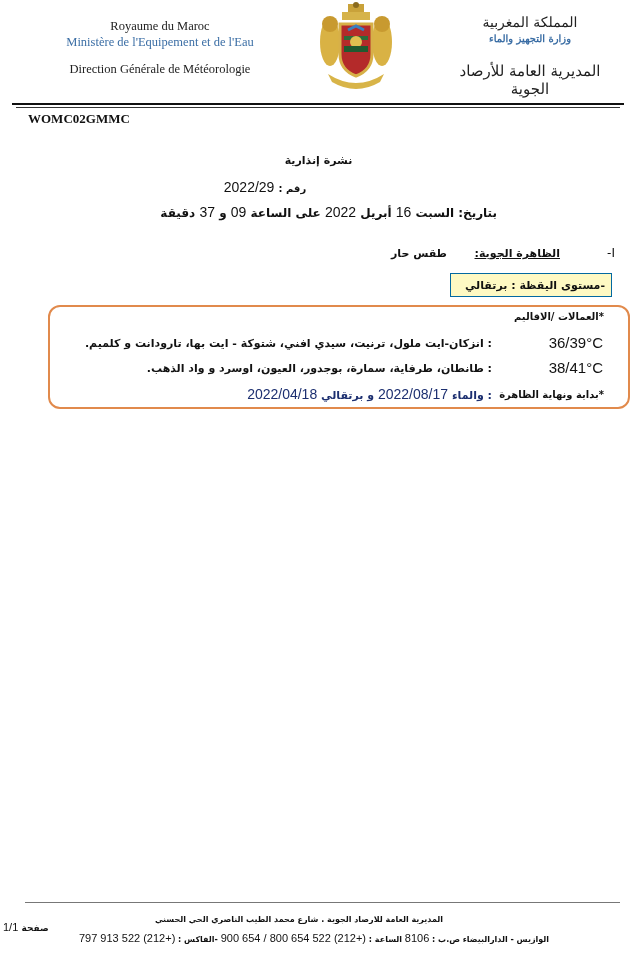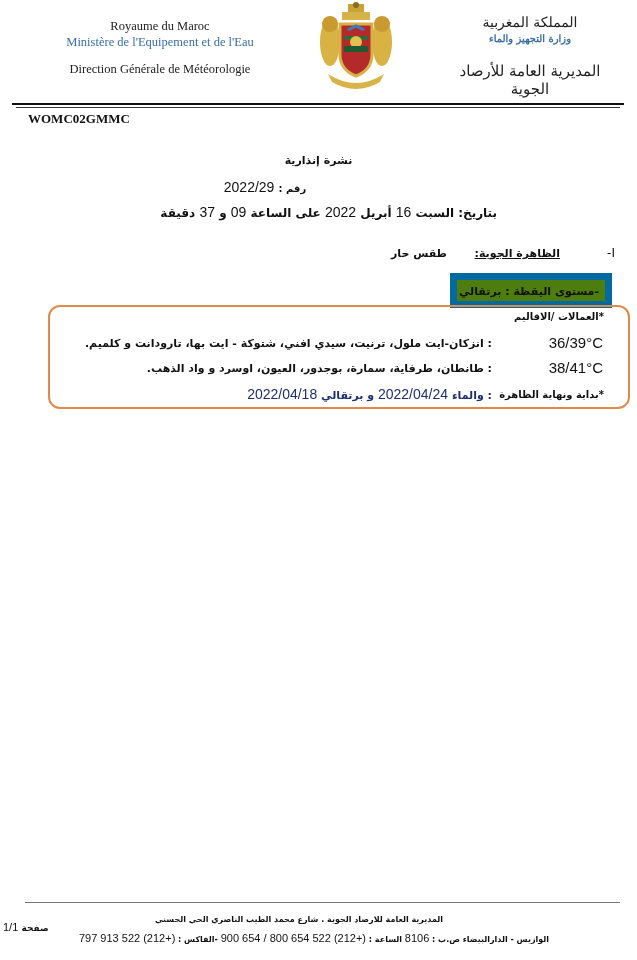--- a/index.html
+++ b/index.html
@@ -36,22 +36,22 @@
           direction: rtl; white-space: nowrap; }
   .date .num { font-family: "Liberation Sans", sans-serif; font-size: 14px; font-weight: normal; }
 
   .sec-num { position: absolute; right: 22px; top: 246px; font-size: 12px; direction: rtl; }
   .phen-label { position: absolute; right: 77px; top: 247px; font-size: 11px; font-weight: bold;
                 text-decoration: underline; direction: rtl; }
   .phen-val { position: absolute; right: 190px; top: 247px; font-size: 11px; font-weight: bold;
               direction: rtl; }
 
   .alert-box { position: absolute; left: 450px; top: 273px; width: 162px; height: 24px;
-               background: #4d7c0f; border: 7px solid #0369a1; direction: rtl;
-               font-size: 11px; font-weight: bold; color: #111; padding: 5px 6px 16px 0; }
+               background: #fef9c3; border: 1px solid #0369a1; direction: rtl;
+               font-size: 11px; font-weight: bold; color: #111; padding: 5px 6px 8px 0; }
 
   .outline { position: absolute; left: 48px; top: 305px; width: 582px; height: 104px;
              border: 2px solid #e18a4c; border-radius: 12px; }
 
   .reg-label { position: absolute; right: 33px; top: 311px; font-size: 10px; font-weight: bold;
                direction: rtl; }
   .temp { position: absolute; right: 34px; font-family: "Liberation Sans", sans-serif; font-size: 15px; }
   .temp1 { top: 334px; }
   .temp2 { top: 359px; }
   .areas { position: absolute; right: 145px; font-size: 11px; font-weight: bold; direction: rtl;
@@ -144,21 +144,21 @@
 <div class="reg-label">*العمالات /الاقاليم</div>
 
 <div class="temp temp1">36/39°C</div>
 <div class="areas areas1">: انزكان-ايت ملول، ترنيت، سيدي افني، شتوكة - ايت بها، تارودانت و كلميم.</div>
 <div class="temp temp2">38/41°C</div>
 <div class="areas areas2">: طانطان، طرفاية، سمارة، بوجدور، العيون، اوسرد و واد الذهب.</div>
 
 <div class="period-label">*بداية ونهاية الظاهرة</div>
 <div class="period-val">
   <span>: والماء</span>
-  <span class="num">2022/04/24</span>
+  <span class="num">2022/08/17</span>
   <span>و برتقالي</span>
   <span class="num">2022/04/18</span>
 </div>
 
 <div class="foot-rule"></div>
 <div class="page">
   <span class="lbl">صفحة</span>
   <span class="num">1/1</span>
 </div>
 <div class="foot1">المديرية العامة للارصاد الجوية . شارع محمد الطيب الناصري الحي الحسني</div>

